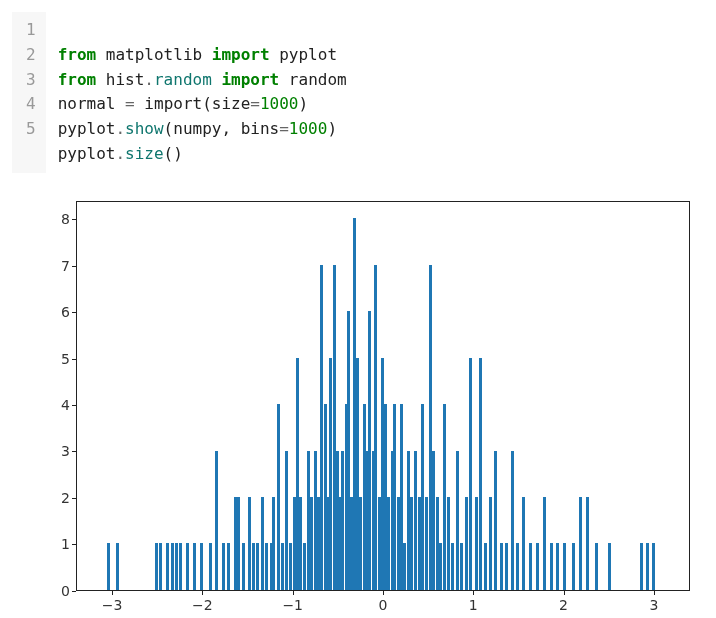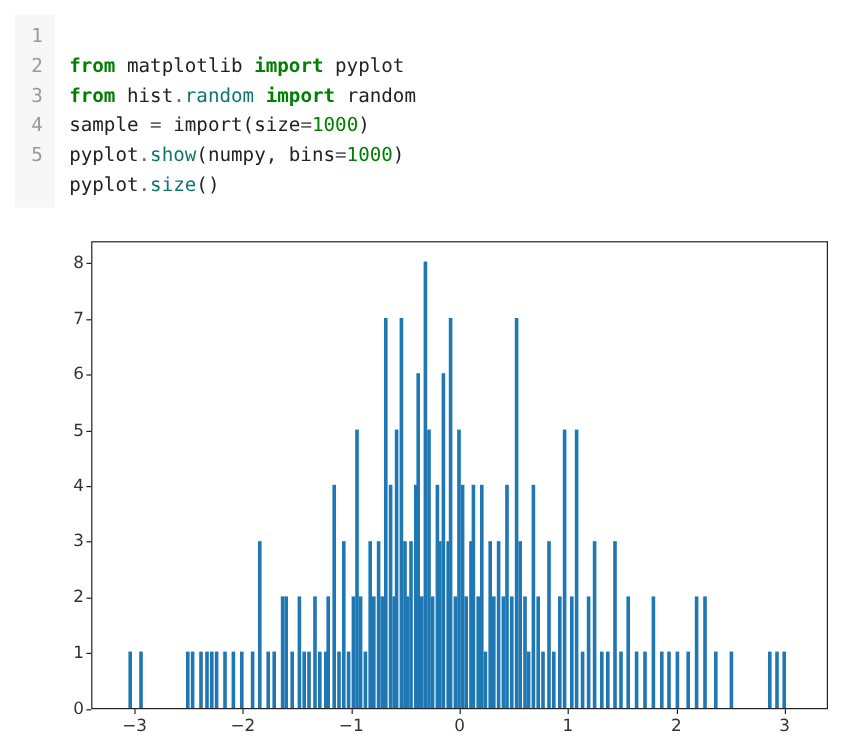--- a/index.html
+++ b/index.html
@@ -99,21 +99,21 @@
   <div class="gutter">
     <div>1</div>
     <div>2</div>
     <div>3</div>
     <div>4</div>
     <div>5</div>
   </div>
   <div class="code">
 <span><span class="kw">from</span> <span class="plain">matplotlib</span> <span class="kw">import</span> <span class="plain">pyplot</span></span>
 <span><span class="kw">from</span> <span class="plain">hist</span><span class="op">.</span><span class="fn">random</span> <span class="kw">import</span> <span class="plain">random</span></span>
-<span><span class="plain">sample</span> <span class="op">=</span> <span class="plain">import(size</span><span class="op">=</span><span class="num">1000</span><span class="plain">)</span></span>
+<span><span class="plain">normal</span> <span class="op">=</span> <span class="plain">import(size</span><span class="op">=</span><span class="num">1000</span><span class="plain">)</span></span>
 <span><span class="plain">pyplot</span><span class="op">.</span><span class="fn">show</span><span class="plain">(numpy, bins</span><span class="op">=</span><span class="num">1000</span><span class="plain">)</span></span>
 <span><span class="plain">pyplot</span><span class="op">.</span><span class="fn">size</span><span class="plain">()</span></span></div>
 </div>
 
 <div class="chart-wrap">
   <div class="plot-area">
     <div class="bars" id="bars">
         <div class="bar" style="left: 30.1029px; width: 3px; height: 46.4286px;"></div>
         <div class="bar" style="left: 39.1324px; width: 3px; height: 46.4286px;"></div>
         <div class="bar" style="left: 77.9588px; width: 3px; height: 46.4286px;"></div>

